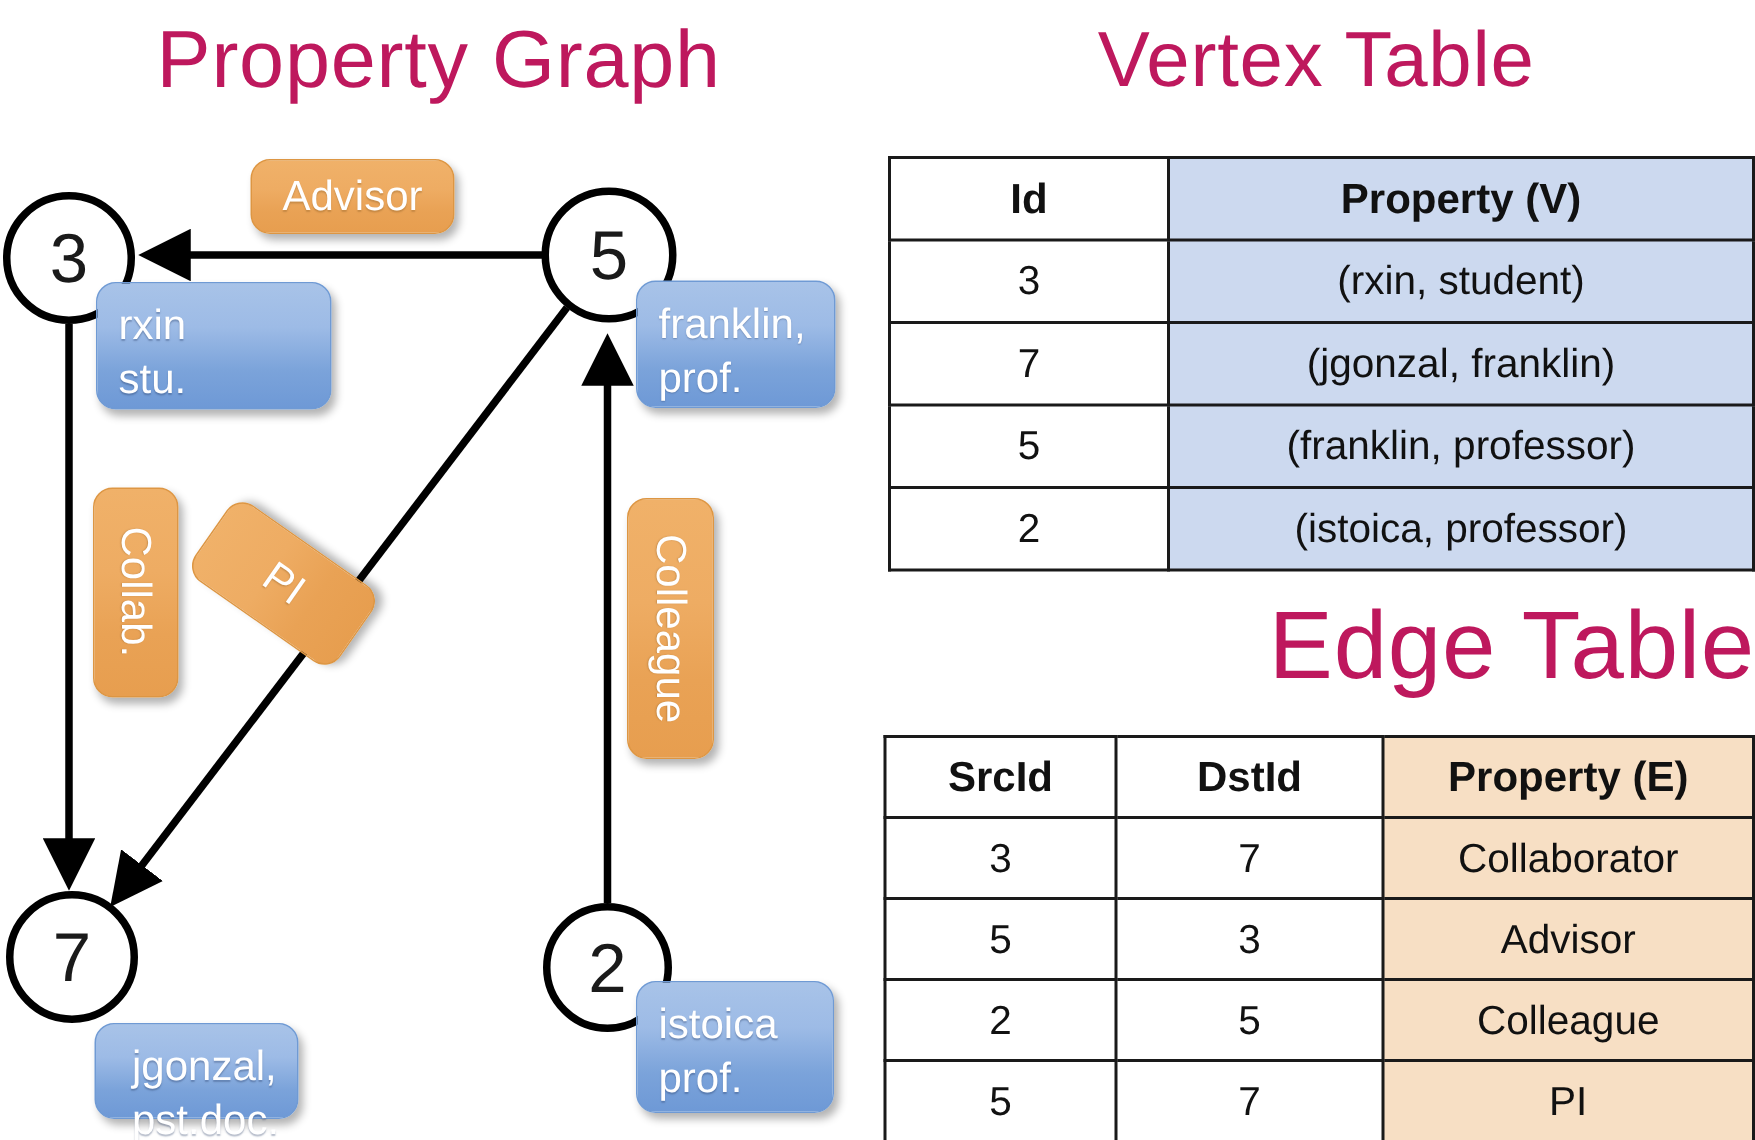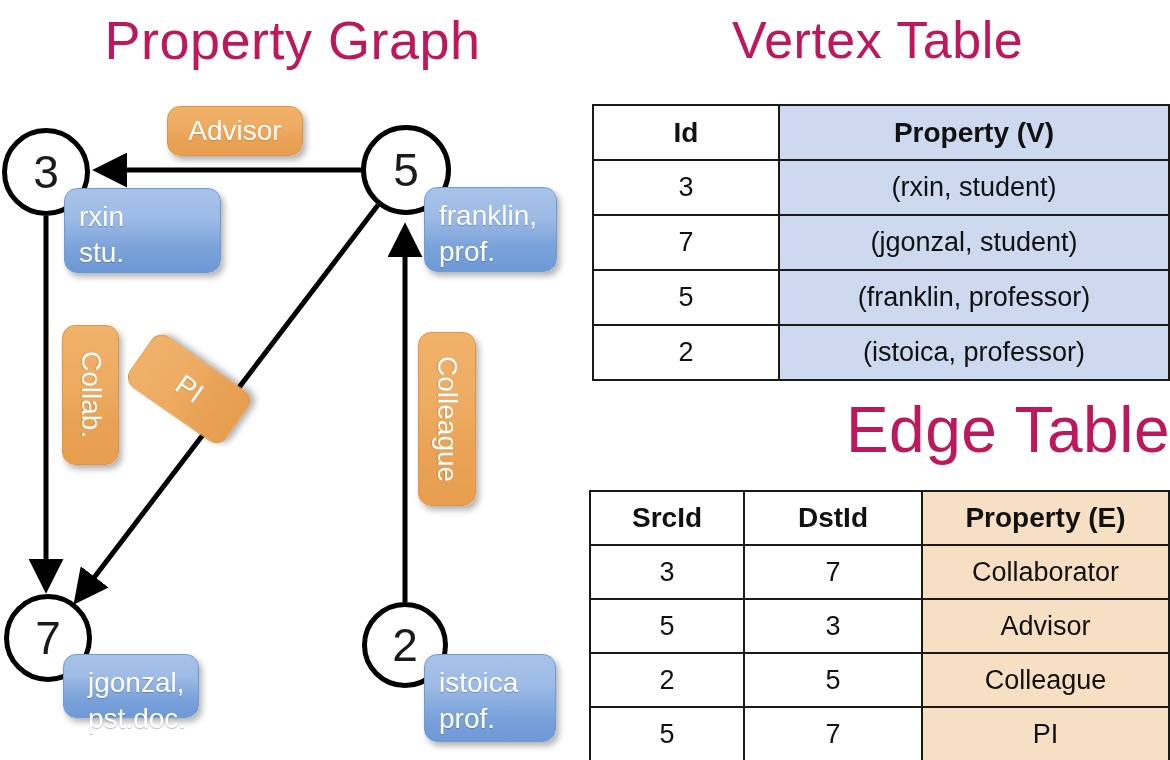--- a/index.html
+++ b/index.html
@@ -186,21 +186,21 @@
   <div class="node" id="node-3" style="left: 362px; top: 602px; width: 86px; height: 86px;">2</div>
 
   <div class="vbox" id="vbox-0" style="left: 64px; top: 188px; width: 157px; height: 85px;">
     <div>rxin</div>
     <div>stu.</div>
   </div>
   <div class="vbox" id="vbox-1" style="left: 424px; top: 187px; width: 133px; height: 85px;">
     <div>franklin,</div>
     <div>prof.</div>
   </div>
-  <div class="vbox" id="vbox-2" style="left: 63px; top: 654px; width: 136px; height: 64px; padding-left: 24px;">
+  <div class="vbox" id="vbox-2" style="left: 63px; top: 682px; width: 136px; height: 64px; padding-left: 24px;">
     <div>jgonzal,</div>
     <div>pst.doc.</div>
   </div>
   <div class="vbox" id="vbox-3" style="left: 424px; top: 654px; width: 132px; height: 88px;">
     <div>istoica</div>
     <div>prof.</div>
   </div>
 </div>
 
 <table class="grid" id="vertex-table">
@@ -214,21 +214,21 @@
       <th class="prop-col">Property (V)</th>
     </tr>
   </thead>
   <tbody>
     <tr>
       <td>3</td>
       <td class="prop-col">(rxin, student)</td>
     </tr>
     <tr>
       <td>7</td>
-      <td class="prop-col">(jgonzal, student)</td>
+      <td class="prop-col">(jgonzal, franklin)</td>
     </tr>
     <tr>
       <td>5</td>
       <td class="prop-col">(franklin, professor)</td>
     </tr>
     <tr>
       <td>2</td>
       <td class="prop-col">(istoica, professor)</td>
     </tr>
   </tbody>

